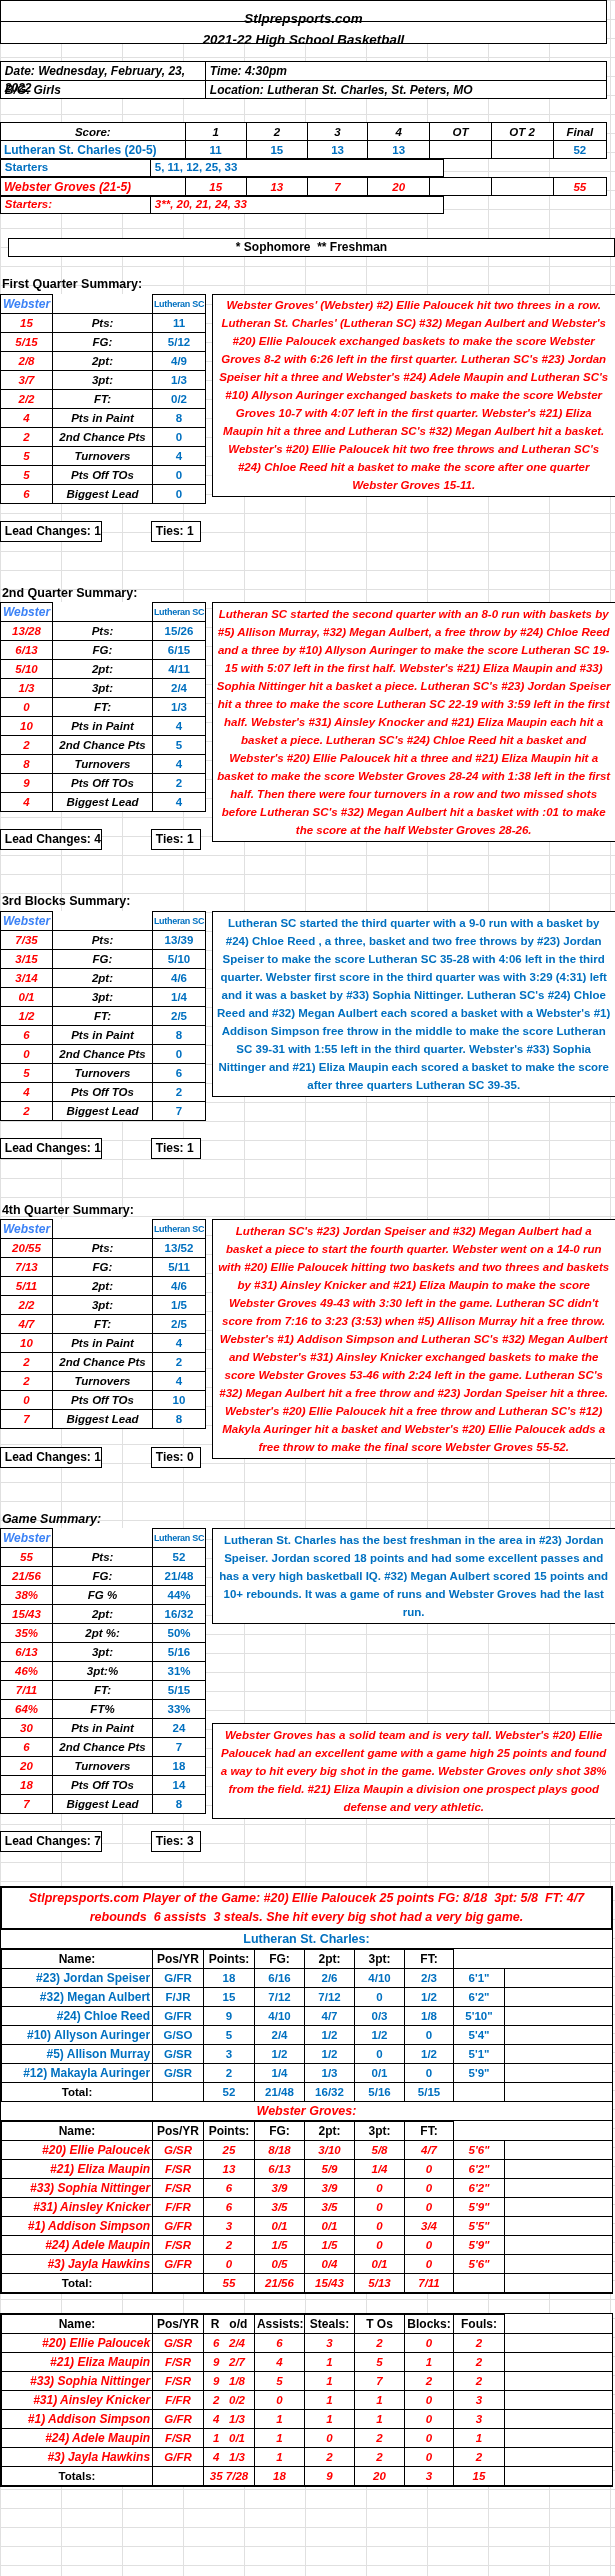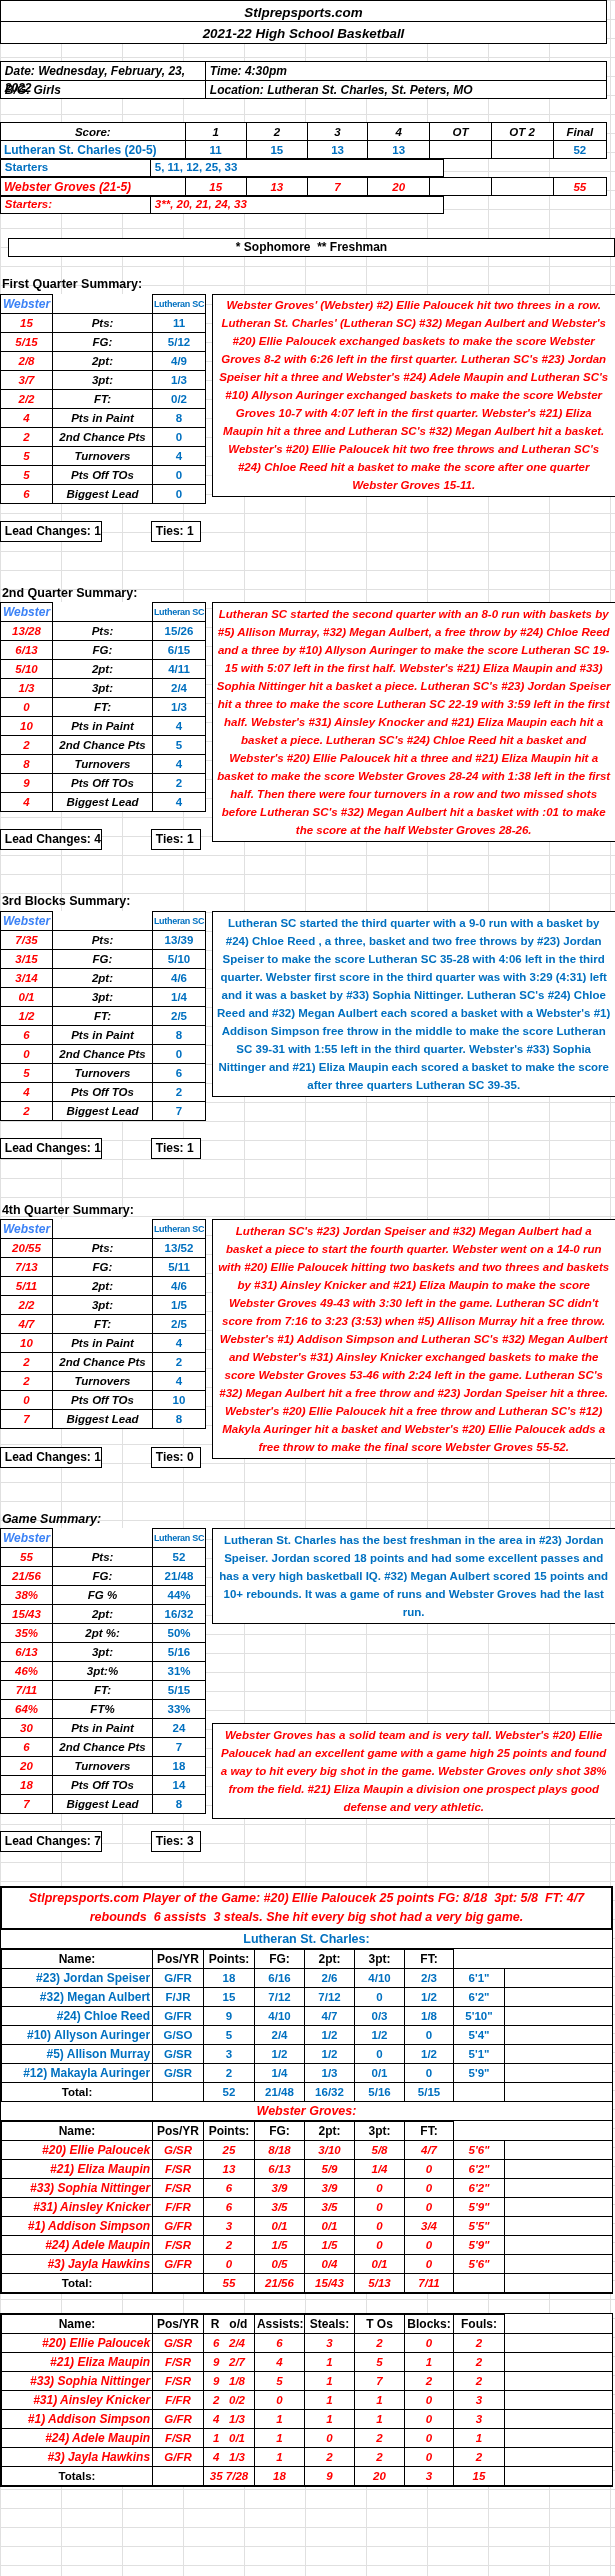--- a/index.html
+++ b/index.html
@@ -22,21 +22,21 @@
     background-size:61px 19px;
   }
   .it { font-style:italic; }
   .blue { color:#0070C0; }
   .red  { color:#FF0000; }
 
   
   .titlebox {
     width:607px; background:#fff; border:1.9px solid #000;
     text-align:center; font-size:13.4px; font-style:italic;
-    height:22px; line-height:18px; padding-top:3px;
+    height:22px; line-height:18px; padding-top:9px;
   }
   .titlebox.second { border-top:0; }
   .gap18 { height:17.3px; } .gap20 { height:19px; } .gap24 { height:23px; }
   .gap25 { height:24px; } .gap35 { height:34px; }
 
   
   .infobox { width:607px; background:#fff; border:1.9px solid #000; }
   .inforow { display:flex; height:18px; line-height:16.3px; }
   .inforow + .inforow { border-top:1.4px solid #000; }
   .infocell { padding:1px 3.8px 0 3.8px; font-style:italic; font-size:12px; }

